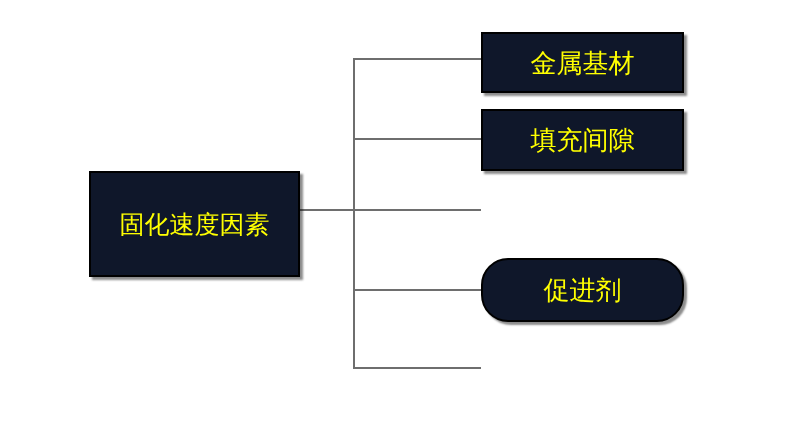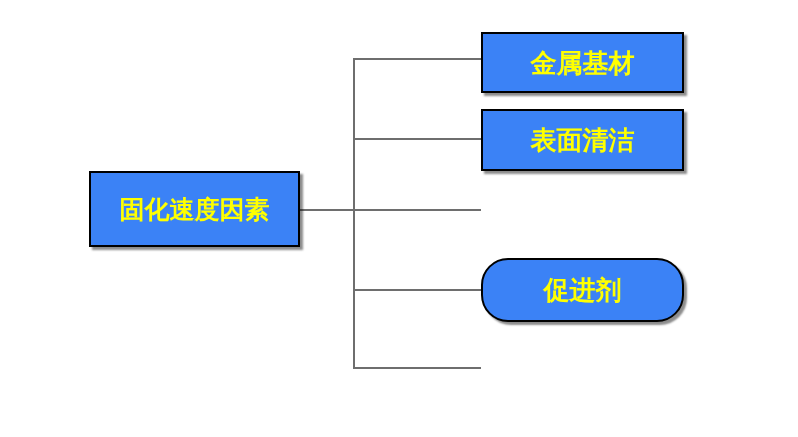--- a/index.html
+++ b/index.html
@@ -10,37 +10,37 @@
   .canvas {
     position: relative;
     width: 798px;
     height: 437px;
     background: #ffffff;
     overflow: hidden;
     font-family: "Liberation Sans", sans-serif;
   }
   .node {
     position: absolute;
-    background: #3b82f6;
+    background: #0f172a;
     border: 2px solid #000000;
     box-sizing: border-box;
     box-shadow: 3px 3px 2px rgba(0,0,0,0.45);
     display: flex;
     align-items: center;
     justify-content: center;
     color: #ffff00;
-    font-weight: bold;
+    font-weight: normal;
     line-height: 1;
     white-space: nowrap;
   }
   .node-root {
     left: 89px;
     top: 171px;
     width: 211px;
-    height: 76px;
+    height: 106px;
     font-size: 25px;
   }
   .node-child {
     left: 481px;
     width: 203px;
     font-size: 26px;
   }
   .child-1 { top: 32px;  height: 61px; }
   .child-2 { top: 109px; height: 62px; }
   .child-3 { top: 185px; height: 62px; }
@@ -76,21 +76,21 @@
 
   <div class="node node-root">
     <span class="node-label">固化速度因素</span>
   </div>
 
   <div class="node node-child child-1">
     <span class="node-label">金属基材</span>
   </div>
 
   <div class="node node-child child-2">
-    <span class="node-label">表面清洁</span>
+    <span class="node-label">填充间隙</span>
   </div>
 
 
   <div class="node node-child child-4">
     <span class="node-label">促进剂</span>
   </div>
 
 
 </div>
 

